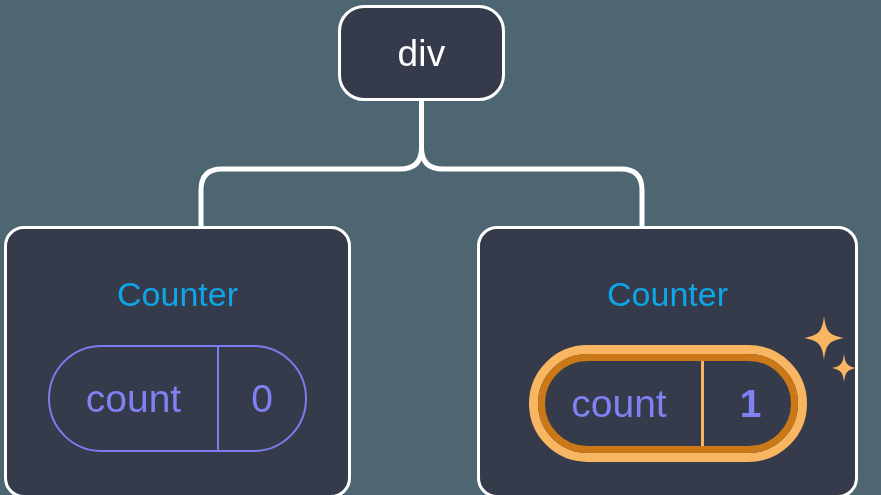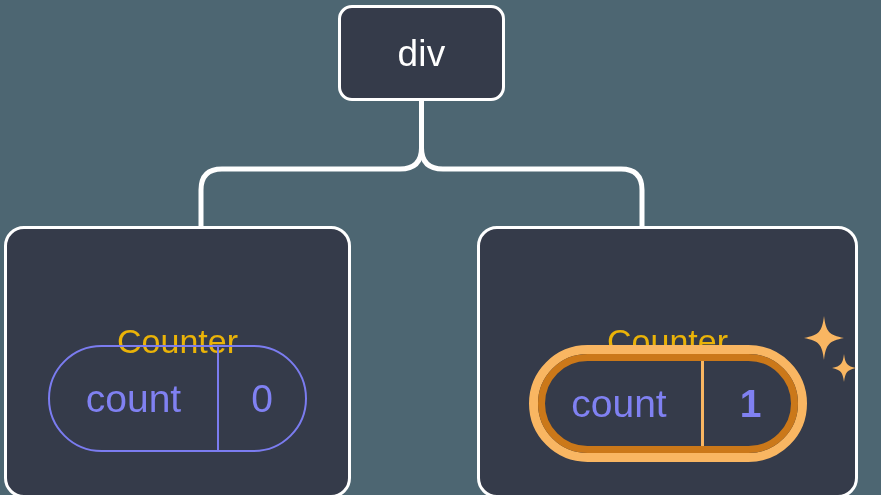--- a/index.html
+++ b/index.html
@@ -35,21 +35,21 @@
     background: #353b4a;
     border: 3px solid #ffffff;
     border-radius: 16px;
     box-sizing: border-box;
   }
   .node.root {
     left: 338px;
     top: 5px;
     width: 167px;
     height: 96px;
-    border-radius: 14px;
+    border-radius: 26px;
     display: flex;
     align-items: center;
     justify-content: center;
   }
   .node.child {
     top: 226px;
     height: 272px;
     border-radius: 20px;
   }
   .node.child-left  { left: 4px;   width: 347px; }
@@ -61,25 +61,24 @@
     font-weight: 400;
     letter-spacing: 0.2px;
     line-height: 1;
   }
   .child-title {
     position: absolute;
     left: 0;
     right: 0;
     top: 48px;
     text-align: center;
-    color: #eab308;
+    color: #0ea5e9;
     font-size: 34px;
     font-weight: 400;
     line-height: 1;
-    margin-top: 47px;
   }
 
   
   .pill-wrap {
     position: absolute;
     top: 116px;
     left: 0;
     right: 0;
     display: flex;
     justify-content: center;

